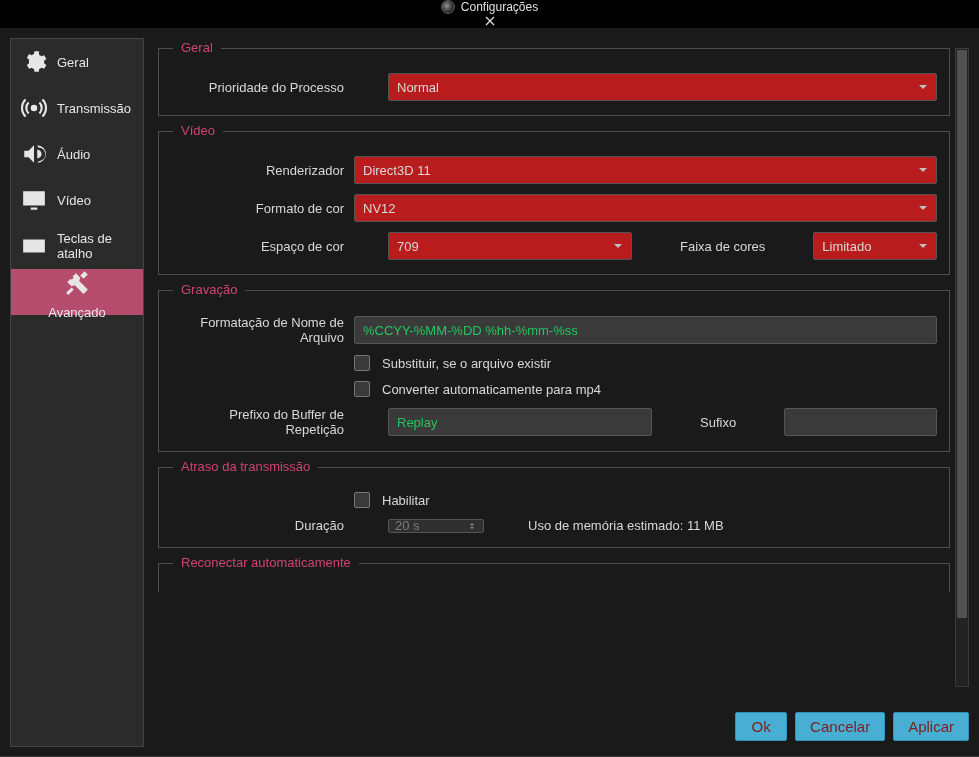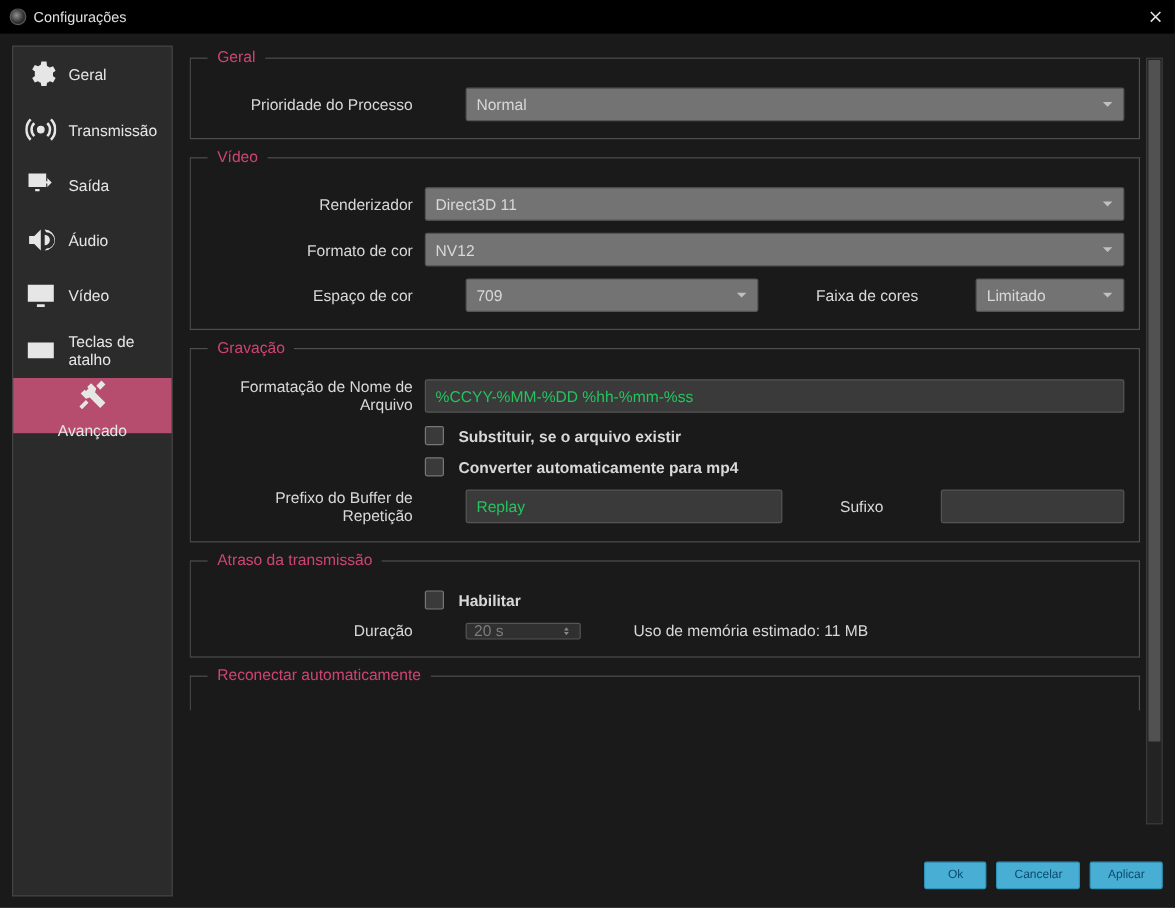--- a/index.html
+++ b/index.html
@@ -13,20 +13,21 @@
   overflow: hidden;
   position: relative;
 }
 .titlebar {
   height: 28px;
   background: #000000;
   display: flex;
   align-items: center;
   padding: 0 8px;
   justify-content: space-between;
+  flex-direction: column;
 }
 .titlebar-left { display: flex; align-items: center; gap: 6px; }
 .obs-logo {
   width: 14px; height: 14px;
   border-radius: 50%;
   background: radial-gradient(circle at 40% 40%, #919191 0%, #2e2e2e 60%);
   border: 1px solid #5a5a5a;
 }
 .titlebar-title { color: #e0e0e0; font-size: 12px; }
 .close-btn {
@@ -118,21 +119,21 @@
   width: 177px;
   min-width: 177px;
   text-align: right;
   color: #d8d8d8;
   padding-right: 4px;
 }
 .lblcol-spacer { width: 177px; min-width: 177px; }
 .select {
   flex: 1;
   height: 28px;
-  background: #737373;
+  background: #b91c1c;
   border: 1px solid #555;
   border-radius: 2px;
   color: #d8d8d8;
   padding: 0 8px;
   display: flex;
   align-items: center;
   justify-content: space-between;
   cursor: pointer;
 }
 .select .chev svg { width: 10px; height: 10px; fill: #c0c0c0; }
@@ -156,21 +157,21 @@
   display: inline-flex;
   align-items: center;
   justify-content: center;
 }
 .checkbox.disabled { background: #2c2c2c; border-color: #555; }
 .checkbox.disabled.checked::after {
   content: "";
   width: 8px; height: 8px;
   background: #5a5a5a;
 }
-.chk-label { display: inline; font-weight: bold; }
+.chk-label { display: inline; }
 .chk-label.disabled { color: #7c7c7c; }
 .midlabel {
   color: #d8d8d8;
   padding: 0 8px;
 }
 .spinner {
   width: 96px;
   height: 14px;
   background: #303030;
   border: 1px solid #555;
@@ -196,24 +197,24 @@
   display: flex;
   justify-content: flex-end;
   gap: 8px;
   padding: 10px 0 6px 0;
 }
 .btn {
   min-width: 52px;
   padding: 5px 14px;
   background: #49aed3;
   border: 1px solid #2f93b8;
-  color: #0c4a6e;
+  color: #7f1d1d;
   border-radius: 2px;
   cursor: pointer;
-  font-size: 10px;
+  font-size: 15px;
   text-align: center;
 }
 
 .bottom-border {
   position: absolute;
   left: 0; right: 0; bottom: 0;
   height: 1px;
   background: #3a3a3a;
 }
 </style>
@@ -246,28 +247,20 @@
       <span class="ic">
         <svg viewBox="0 0 24 24">
             <path d="M12 9a3 3 0 100 6 3 3 0 000-6zm-5.7 8.7a8 8 0 010-11.4l1.4 1.4a6 6 0 000 8.6zm11.4 0l-1.4-1.4a6 6 0 000-8.6l1.4-1.4a8 8 0 010 11.4zM3.5 20.5a12 12 0 010-17l1.4 1.4a10 10 0 000 14.2zm17 0l-1.4-1.4a10 10 0 000-14.2l1.4-1.4a12 12 0 010 17z"></path>
           </svg>
       </span>
       <span class="lbl">Transmissão</span>
     </div>
     <div class="sidebar-item">
       <span class="ic">
         <svg viewBox="0 0 24 24">
-            <path d="M3 4h16v12H3zm6 14h4v2H9zM20 8l4 4-4 4v-3h-3V11h3z" transform="scale(0.85)"></path>
-          </svg>
-      </span>
-      <span class="lbl">Saída</span>
-    </div>
-    <div class="sidebar-item">
-      <span class="ic">
-        <svg viewBox="0 0 24 24">
             <path d="M3 9h4l5-5v16l-5-5H3zM15 8a4 4 0 010 8zM15 4a8 8 0 010 16l1.4-1.4A6 6 0 0016 6z"></path>
           </svg>
       </span>
       <span class="lbl">Áudio</span>
     </div>
     <div class="sidebar-item">
       <span class="ic">
         <svg viewBox="0 0 24 24">
             <path d="M2 4h20v13H2zm7 15h6v2H9z"></path>
           </svg>

